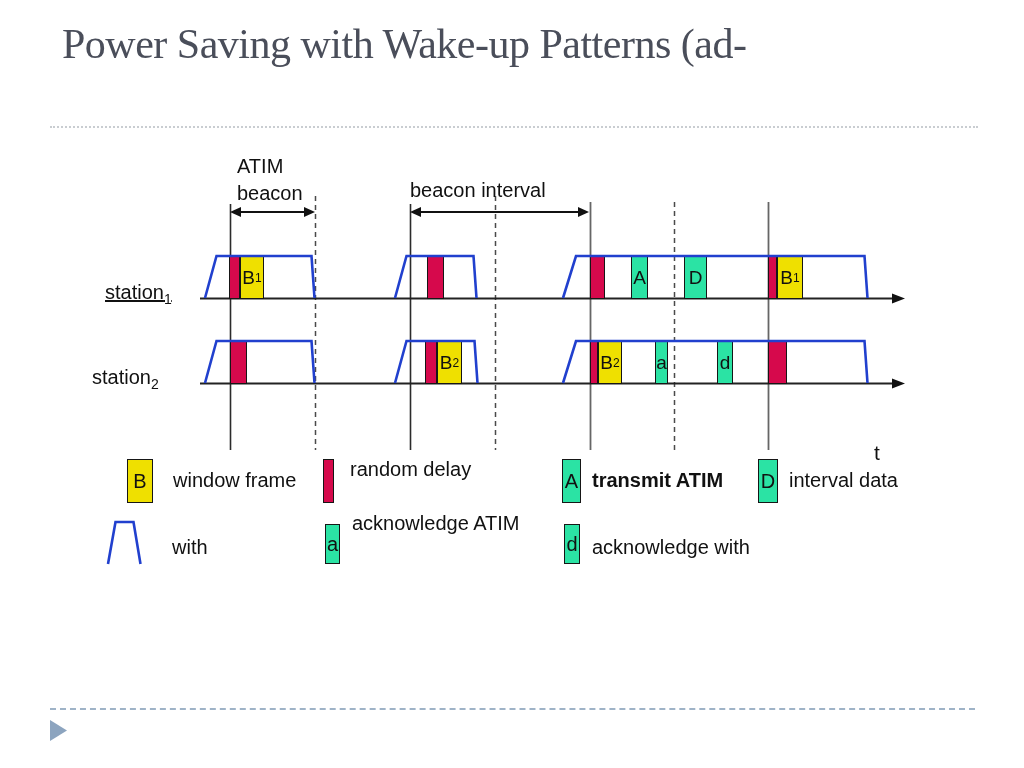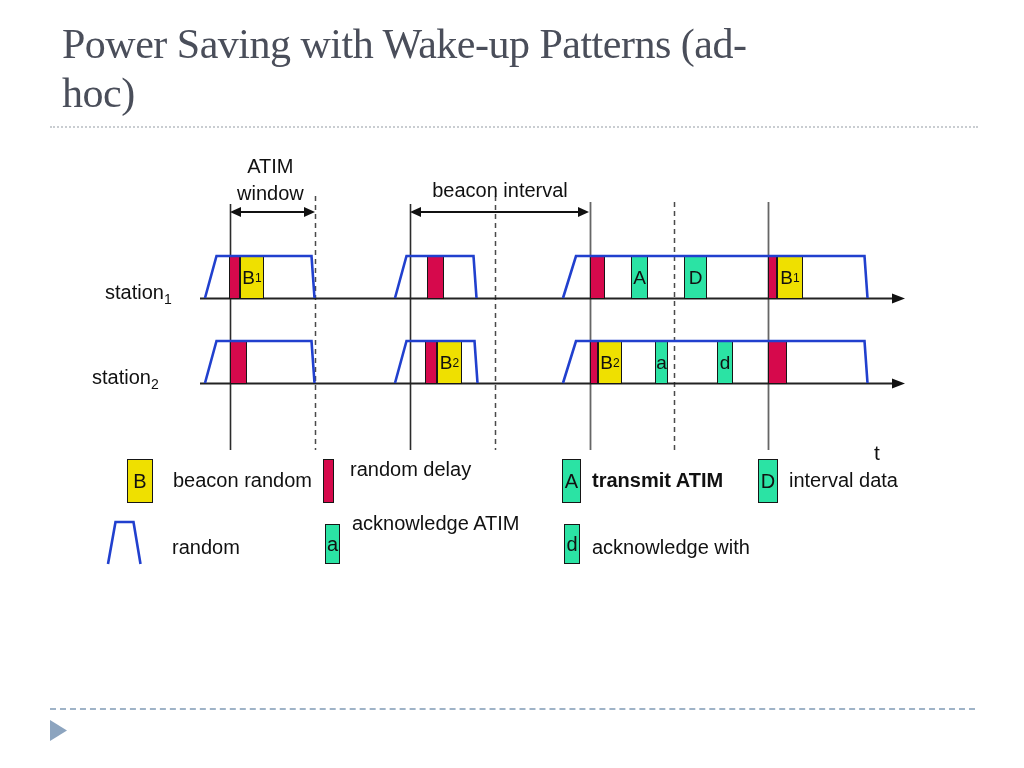--- a/index.html
+++ b/index.html
@@ -32,21 +32,20 @@
   
   #footer-rule{left:50px;top:708px;width:925px;border-top:2px dashed #9FB3C7;}
 </style>
 </head>
 <body>
 
 <div id="stage">
 
   <div class="abs" id="title">
     <span>Power Saving with Wake-up Patterns (ad-</span>
-    <span>hoc)</span>
   </div>
   <div class="abs" id="title-rule"></div>
 
   <svg id="grid-layer" class="abs" width="1024" height="768">
 
     <line x1="230.5" y1="204" x2="230.5" y2="450" stroke="#2B2B2B" stroke-width="1.6"></line>
     <line x1="410.5" y1="204" x2="410.5" y2="450" stroke="#2B2B2B" stroke-width="1.6"></line>
     <line x1="590.5" y1="202" x2="590.5" y2="450" stroke="#666666" stroke-width="1.8"></line>
     <line x1="768.5" y1="202" x2="768.5" y2="450" stroke="#666666" stroke-width="1.8"></line>
 
@@ -69,28 +68,28 @@
     <g>
       <line x1="200" y1="298.5" x2="896" y2="298.5" stroke="#222" stroke-width="1.8"></line>
       <polygon points="905,298.5 892,293.5 892,303.5" fill="#111"></polygon>
     </g>
     <g>
       <line x1="200" y1="383.5" x2="896" y2="383.5" stroke="#222" stroke-width="1.8"></line>
       <polygon points="905,383.5 892,378.5 892,388.5" fill="#111"></polygon>
     </g>
   </svg>
 
-  <div class="abs dtext" style="left:237px;top:153px;line-height:27px;text-align:center;">
+  <div class="abs dtext" style="left:237px;top:153px;line-height:27px;">
     <div>ATIM</div>
-    <div>window</div>
+    <div>beacon</div>
   </div>
-  <div class="abs dtext" style="left:410px;top:179px;width:180px;text-align:center;">beacon interval</div>
+  <div class="abs dtext" style="left:410px;top:179px;width:180px;">beacon interval</div>
   <div class="abs dtext" style="left:874px;top:441px;font-size:21px;">t</div>
 
-  <div class="abs dtext" style="left:105px;top:281px;">
+  <div class="abs dtext" style="left:105px;top:281px;text-decoration:underline;">
     <span>station</span><sub>1</sub>
   </div>
   <div class="abs dtext" style="left:92px;top:366px;">
     <span>station</span><sub>2</sub>
   </div>
 
   <div class="blk c-delay row1-blk" style="left:229px;width:11px;"></div>
   <div class="blk c-beacon row1-blk" style="left:240px;width:24px;">
       <span>B</span>
       <sub>1</sub>
@@ -135,39 +134,39 @@
       <polyline points="563,298 576,256 864.5,256 867.5,298"></polyline>
       <polyline points="205,383 216.5,341 311.5,341 314.5,383"></polyline>
       <polyline points="395,383 406.5,341 474.5,341 477.5,383"></polyline>
       <polyline points="563,383 576,341 864.5,341 867.5,383"></polyline>
     </g>
   </svg>
 
   <div class="lg-box c-beacon" style="left:127px;top:459px;width:26px;height:44px;">
       <span>B</span>
     </div>
-  <div class="abs dtext" style="left:173px;top:469px;">beacon random</div>
+  <div class="abs dtext" style="left:173px;top:469px;">window frame</div>
 
   <div class="lg-box c-delay" style="left:323px;top:459px;width:11px;height:44px;"></div>
   <div class="abs dtext" style="left:350px;top:458px;">random delay</div>
 
   <div class="lg-box c-teal" style="left:562px;top:459px;width:19px;height:44px;">
       <span>A</span>
     </div>
   <div class="abs dtext" style="left:592px;top:469px;font-weight:bold;">transmit ATIM</div>
 
   <div class="lg-box c-teal" style="left:758px;top:459px;width:20px;height:44px;">
       <span>D</span>
     </div>
   <div class="abs dtext" style="left:789px;top:469px;">interval data</div>
 
   <svg class="abs" style="left:104px;top:518px;" width="44" height="50">
     <polyline points="4,46 11.5,4 29.5,4 36.5,46" fill="none" stroke="#2140CE" stroke-width="2.6"></polyline>
   </svg>
-  <div class="abs dtext" style="left:172px;top:536px;">random</div>
+  <div class="abs dtext" style="left:172px;top:536px;">with</div>
 
   <div class="lg-box c-teal" style="left:325px;top:524px;width:15px;height:40px;">
       <span>a</span>
     </div>
   <div class="abs dtext" style="left:352px;top:512px;">acknowledge ATIM</div>
 
   <div class="lg-box c-teal" style="left:564px;top:524px;width:16px;height:40px;">
       <span>d</span>
     </div>
   <div class="abs dtext" style="left:592px;top:536px;">acknowledge with</div>

